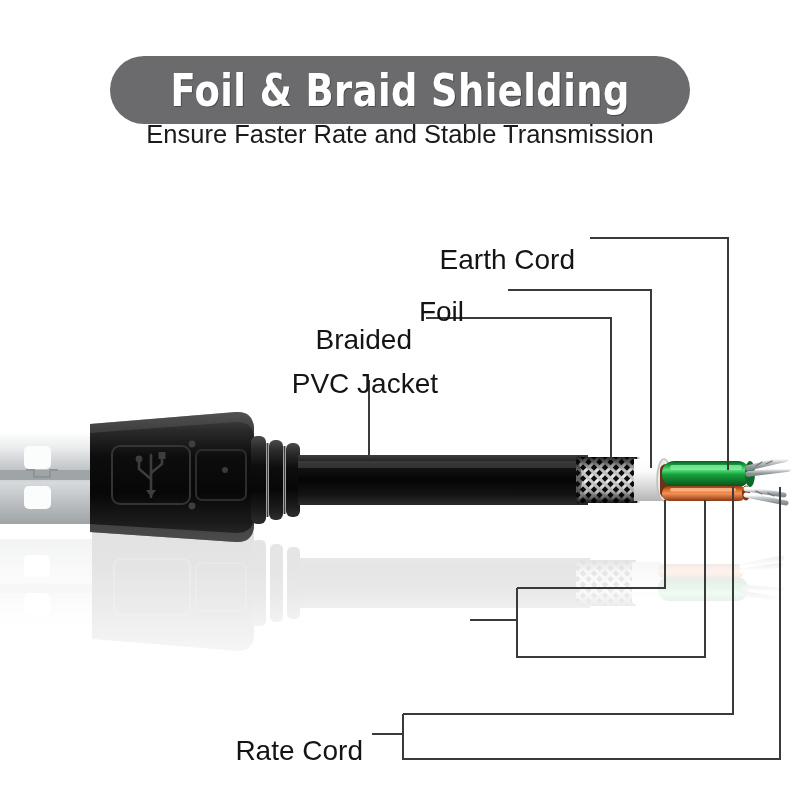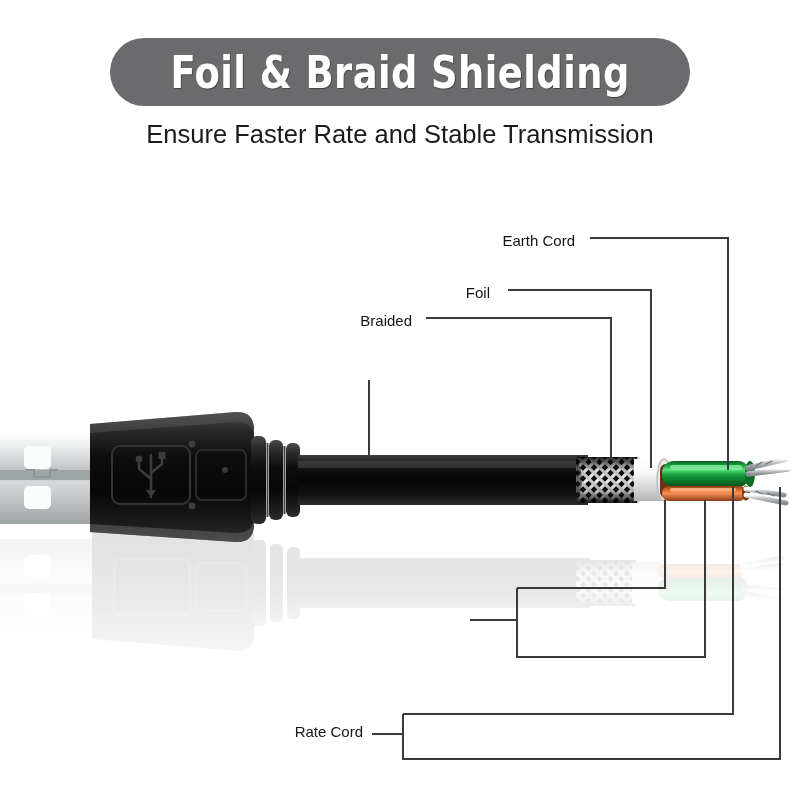--- a/index.html
+++ b/index.html
@@ -13,21 +13,21 @@
     height: 800px;
     background: #ffffff;
     overflow: hidden;
     font-family: "Liberation Sans", sans-serif;
   }
 
   
   .banner {
     position: absolute;
     left: 110px;
-    top: 38px;
+    top: 56px;
     width: 580px;
     height: 68px;
     background: #6b6b6e;
     border-radius: 34px;
     display: flex;
     align-items: center;
     justify-content: center;
   }
   .banner-title {
     font-family: "DejaVu Sans", sans-serif;
@@ -50,23 +50,24 @@
     font-family: "Liberation Sans", sans-serif;
     font-size: 25.5px;
     color: #1a1a1a;
     white-space: nowrap;
   }
 
   
   .label {
     position: absolute;
     font-family: "Liberation Sans", sans-serif;
-    font-size: 15px;
+    font-size: 28px;
     color: #141414;
     white-space: nowrap;
+    margin-top: 12px;
   }
   .label.r { text-align: right; transform: translateX(-100%); }
 
   
   .layer {
     position: absolute;
     left: 0; top: 0;
     width: 800px; height: 800px;
   }
   .leaders { pointer-events: none; }
@@ -296,17 +297,18 @@
     <path d="M470,620 L517,620"></path>
     <path d="M517,588 L517,657 L705,657 L705,500"></path>
     <path d="M517,588 L665,588 L665,500"></path>
 
     <path d="M372,734 L403,734"></path>
     <path d="M403,714 L403,759 L780,759 L780,487"></path>
     <path d="M403,714 L733,714 L733,487"></path>
   </svg>
 
   <div class="label r" style="left:575px; top:232px;">Earth Cord</div>
-  <div class="label r" style="left:490px; top:284px;">Foil</div>
+  <div class="label r" style="left:464px; top:284px;">Foil</div>
   <div class="label r" style="left:412px; top:312px;">Braided</div>
+  <div class="label r" style="left:438px; top:356px;">PVC Jacket</div>
   <div class="label r" style="left:363px; top:723px;">Rate Cord</div>
 
 </div>
 
 </body></html>

